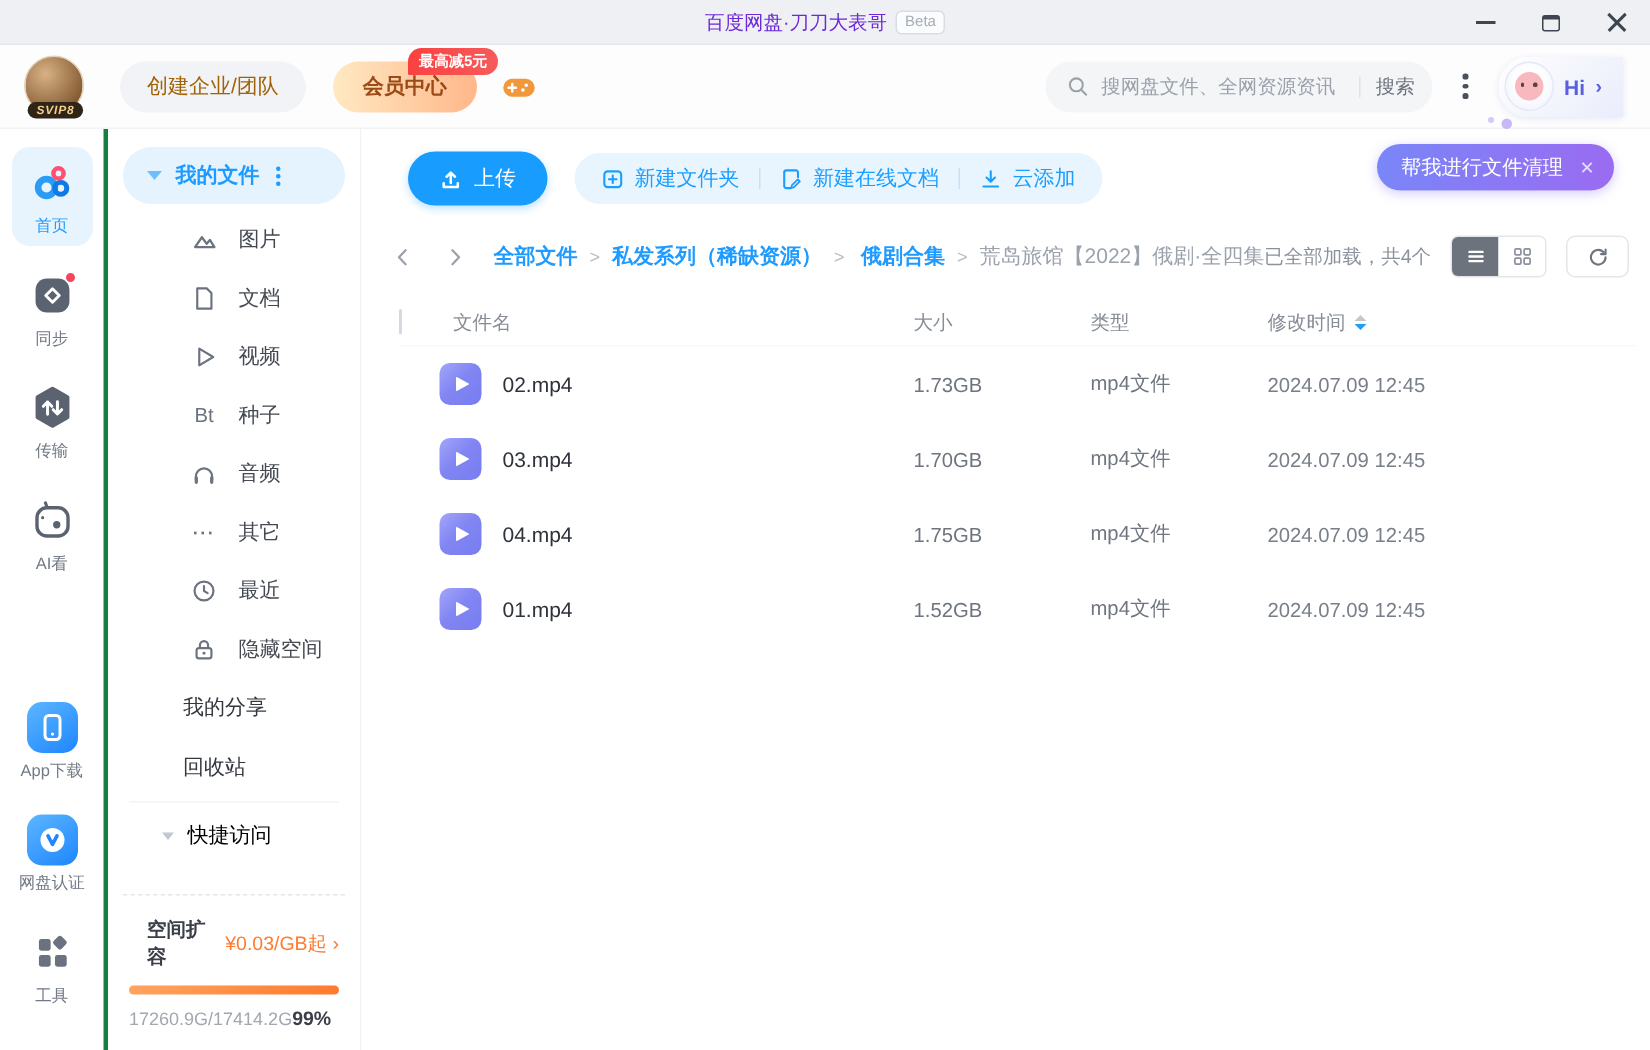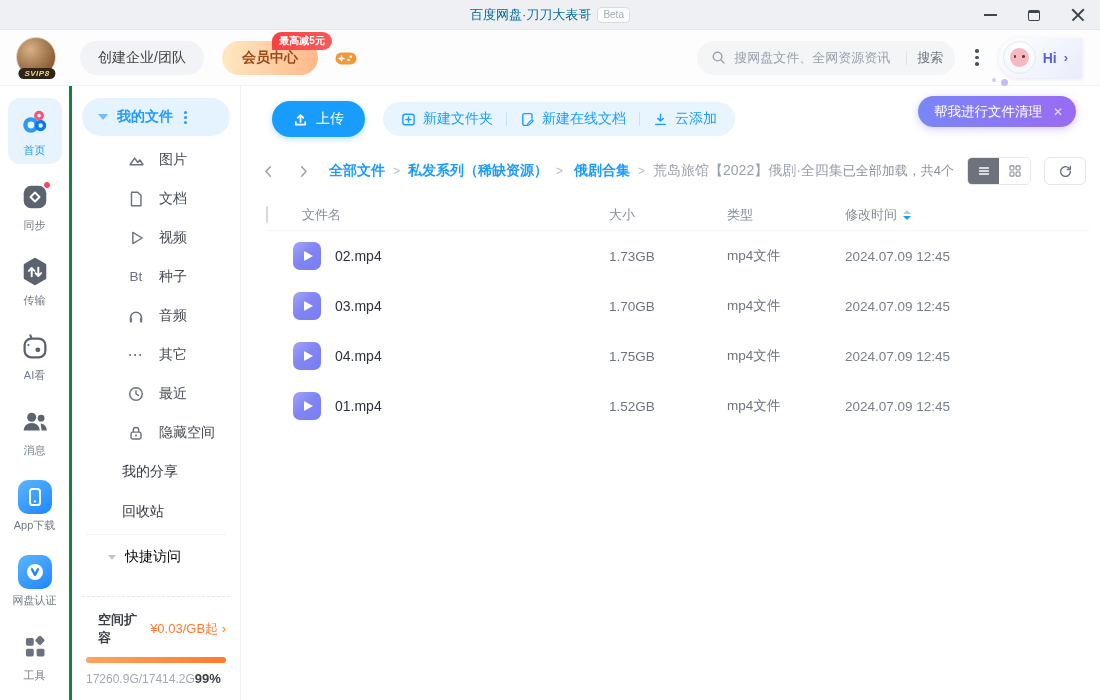--- a/index.html
+++ b/index.html
@@ -9,21 +9,21 @@
     background:#fff; color:#2f343c; font-size:14px;
     -webkit-font-smoothing:antialiased;
   }
   svg { display:block; }
 
   
   .titlebar {
     height:30px; background:#eef0f3; border-bottom:1px solid #e4e7ea;
     display:flex; align-items:center; justify-content:center; position:relative;
   }
-  .titlebar .title { color:#0369a1; font-size:13px; }
+  .titlebar .title { color:#6d28d9; font-size:13px; }
   .beta-badge {
     margin-left:6px; font-size:10px; color:#a6adb6; background:#fbfcfd;
     border:1px solid #d9dde2; border-radius:4px; padding:1px 5px; line-height:1.2;
   }
   .win-controls { position:absolute; right:14px; top:0; height:30px; display:flex; align-items:center; gap:28px; }
   .win-btn { width:16px; height:16px; display:flex; align-items:center; justify-content:center; cursor:pointer; }
   .ic-min { width:13px; height:2px; background:#3e4550; }
   .ic-max { width:12px; height:11px; border:1.5px solid #3e4550; border-top:3px solid #3e4550; border-radius:2px; }
   .ic-close { position:relative; width:14px; height:14px; }
   .ic-close::before,.ic-close::after {
@@ -42,21 +42,21 @@
     background:radial-gradient(circle at 35% 30%, #d8b184, #8a6038 70%, #5d3e22);
     border:1px solid #e3d2b8;
   }
   .avatar-badge {
     position:absolute; bottom:0; left:50%; transform:translateX(-50%);
     background:#2f2417; color:#f3cf8a; font-size:8px; font-weight:bold; font-style:italic;
     padding:1px 6px; border-radius:7px; letter-spacing:.5px; white-space:nowrap;
   }
   .btn-team {
     margin-left:22px; height:34px; padding:0 18px; border-radius:17px; border:none;
-    background:#f1f3f6; color:#404040; font-size:14px; display:flex; align-items:center; cursor:pointer;
+    background:#f1f3f6; color:#a16207; font-size:14px; display:flex; align-items:center; cursor:pointer;
     font-family:Liberation Sans, sans-serif;
   }
   .btn-vip {
     position:relative; margin-left:18px; height:34px; padding:0 20px; border-radius:17px; border:none;
     background:linear-gradient(90deg,#ffe9c2,#ffb78a); color:#9c4a17; font-weight:bold;
     font-size:14px; display:flex; align-items:center; cursor:pointer; font-family:inherit;
   }
   .vip-ribbon {
     position:absolute; top:-9px; right:-14px;
     background:linear-gradient(90deg,#fa4141,#f75b5b); color:#fff; font-size:10px; font-weight:bold;
@@ -316,31 +316,20 @@
     </div>
     <div class="rail-item">
       <span class="rail-ic">
         <svg width="32" height="32" viewBox="0 0 34 34">
           <rect x="6" y="8" width="22" height="20" rx="7" fill="none" stroke="#5c6370" stroke-width="2.4"></rect>
           <circle cx="20" cy="20" r="2.6" fill="#5c6370"></circle>
           <path d="M12 4.5l1 2.6M10 15h.04" stroke="#5c6370" stroke-width="2.2" stroke-linecap="round"></path>
         </svg>
       </span>
       <span class="rail-label">AI看</span>
-    </div>
-    <div class="rail-item">
-      <span class="rail-ic">
-        <svg width="32" height="32" viewBox="0 0 34 34">
-          <circle cx="13.5" cy="12" r="4.8" fill="#5c6370"></circle>
-          <path d="M5 26c0-4.7 3.8-8 8.5-8s8.5 3.3 8.5 8z" fill="#5c6370"></path>
-          <circle cx="23.5" cy="13" r="3.6" fill="#5c6370"></circle>
-          <path d="M23 18.5c3.7.4 6.5 3.3 6.5 7.5h-5.5" fill="#5c6370"></path>
-        </svg>
-      </span>
-      <span class="rail-label">消息</span>
     </div>
 
     <div class="rail-bottom">
       <div class="rail-item">
         <span class="rail-sq-blue">
           <svg width="24" height="24" viewBox="0 0 24 24">
             <rect x="7" y="4" width="10" height="16" rx="2.6" fill="none" stroke="#fff" stroke-width="2"></rect>
             <circle cx="12" cy="16.4" r="1.1" fill="#fff"></circle>
           </svg>
         </span>

